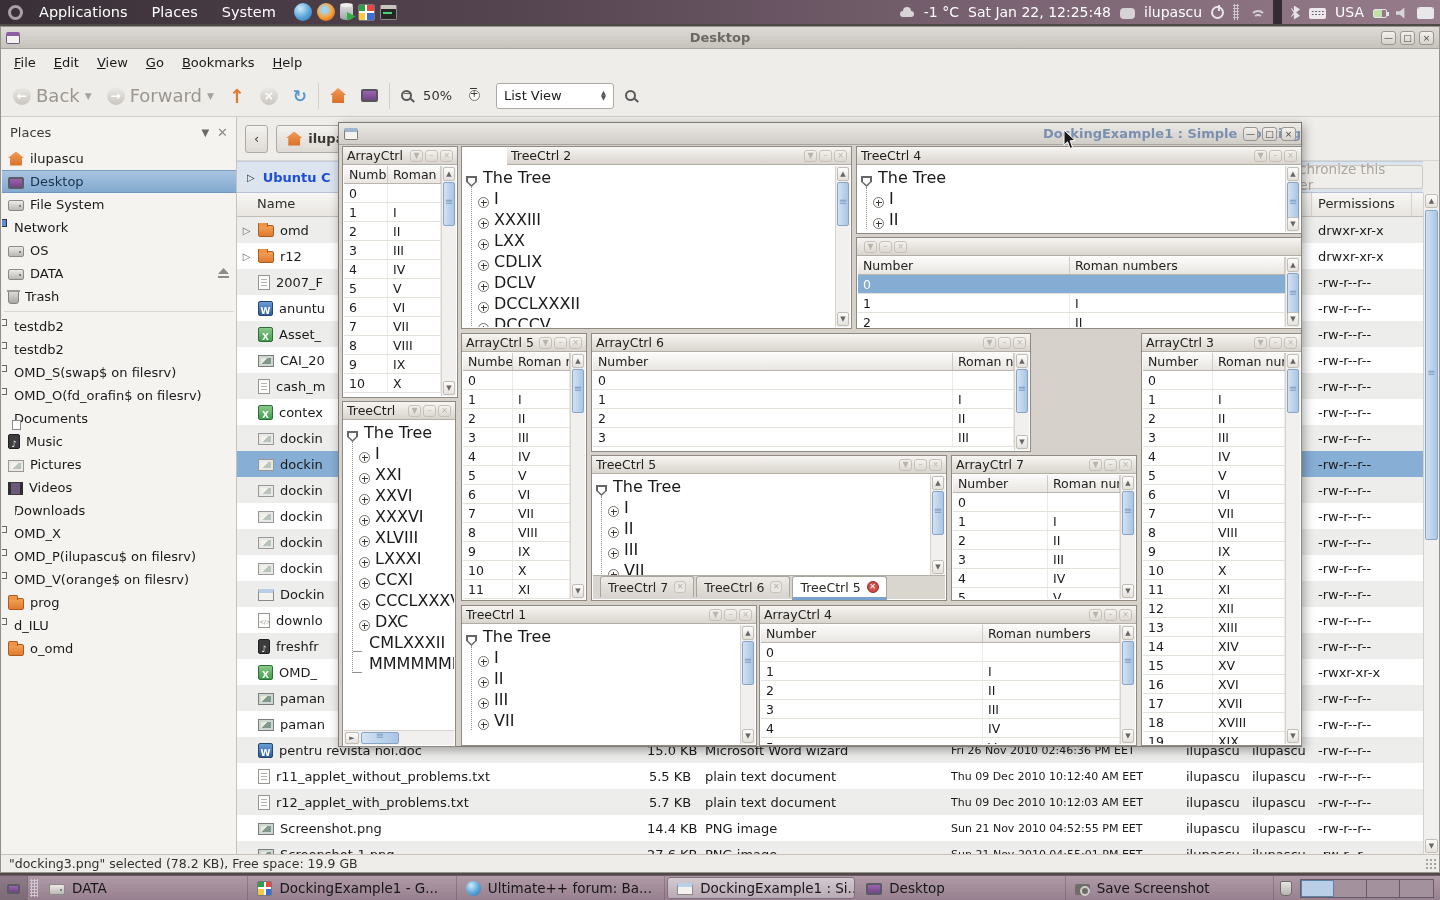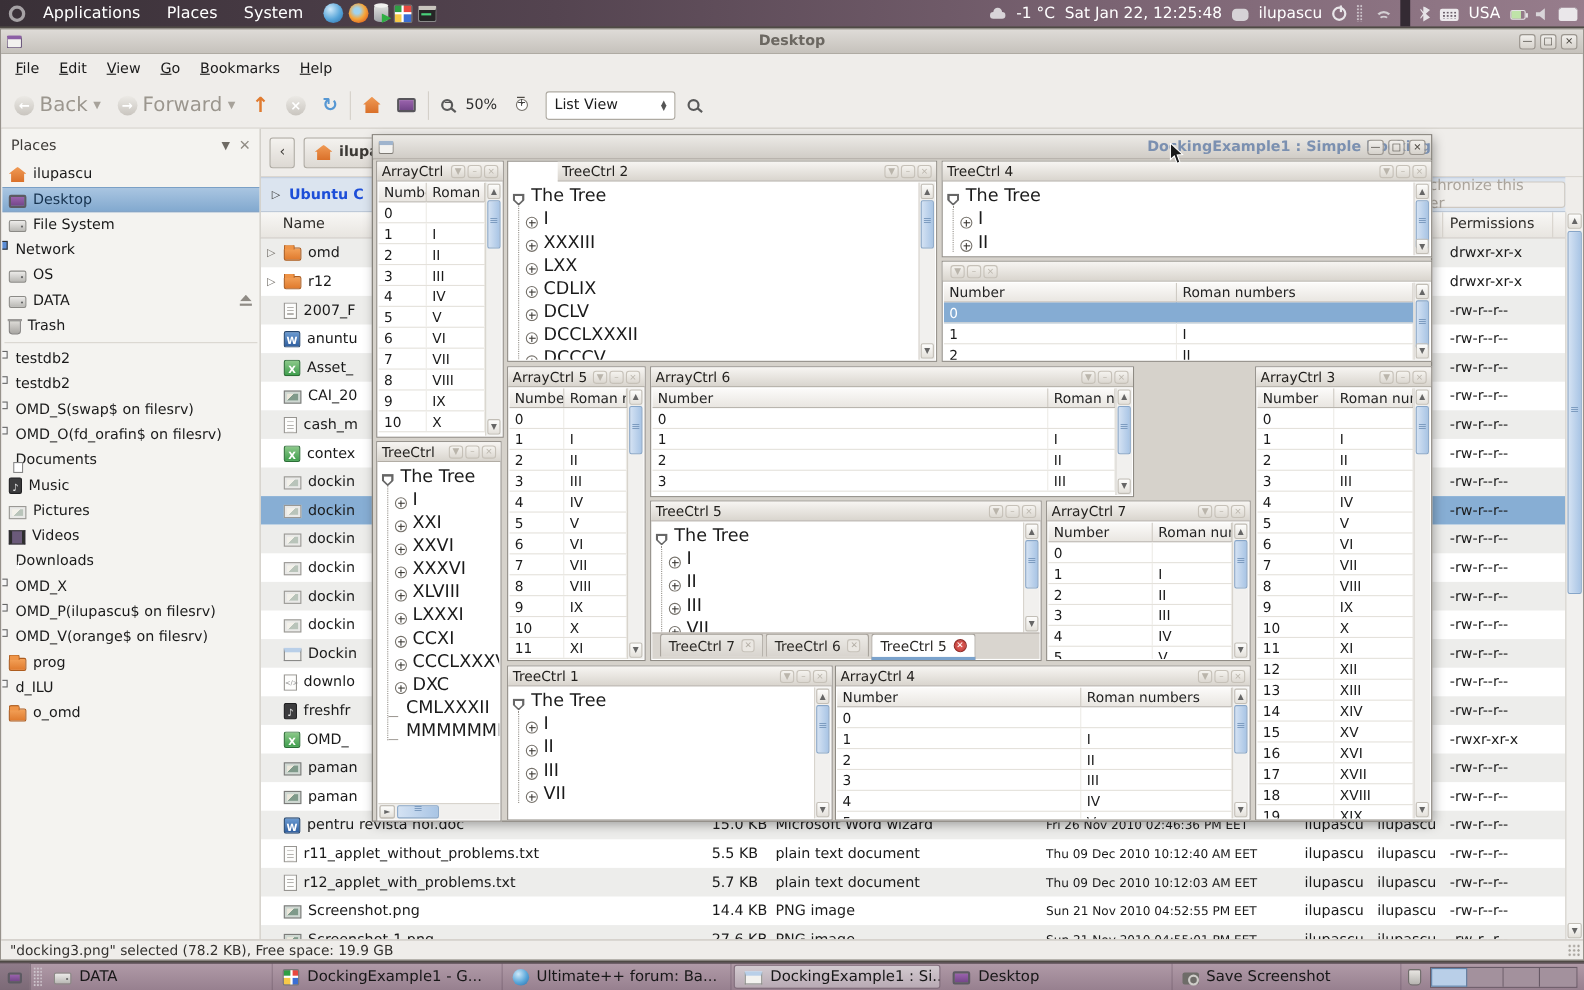--- a/index.html
+++ b/index.html
@@ -137,21 +137,21 @@
      background:linear-gradient(#f8f7f5,#e8e5e0);border-bottom:1px solid #c3bfb8}
   .hc{border-right:1px solid #d7d3cc;padding:3px 6px;color:#2e2c29;overflow:hidden;white-space:nowrap}
   .hc.first{padding-left:20px}
   #listbody{position:absolute;left:0;top:100px;right:16px;bottom:0;overflow:hidden;background:#fff}
   .frow{display:grid;grid-template-columns:404px 58px 246px 235px 66px 66px 100px;height:26px;align-items:center;white-space:nowrap}
   .frow.even{background:#ededeb}
   .frow.fsel{background:#87aed4}
   .fc{padding:0 6px;overflow:hidden}
   .fc-name{display:flex;align-items:center;gap:6px;padding-left:4px}
   .fexp{width:11px;flex:none;color:#6e6a64;font-size:10px;text-align:center}
-  .fc-size{text-align:left}
+  .fc-size{text-align:center}
   .fc-date{font-size:11px}
   #vscroll{position:absolute;right:0;top:76px;bottom:0;width:16px;background:#f1f0ee;border-left:1px solid #d5d1ca}
   .sarrow{position:absolute;left:1px;right:1px;height:14px;background:linear-gradient(#fdfdfc,#e4e1db);border:1px solid #c2beb6;
      color:#666;font-size:7px;text-align:center;line-height:12px;border-radius:2px}
   .sthumb{position:absolute;left:1px;right:1px;border:1px solid #86a5c8;border-radius:2px;background:linear-gradient(90deg,#d4e2f3,#a9c5e5)}
   .sthumb::after{content:"≡";position:absolute;left:0;right:0;top:50%;margin-top:-8px;text-align:center;color:#7d9cc0;font-size:10px}
   #statusbar{position:absolute;left:0;bottom:0;width:1438px;height:18px;background:#efedea;border-top:1px solid #c6c1ba;
      display:flex;align-items:center;padding:0 8px;font-size:12.5px;color:#33312e}
   #rgrip{position:absolute;right:2px;bottom:2px;width:12px;height:12px;
      background-image:radial-gradient(#a8a49d 1px,transparent 1.2px);background-size:4px 4px}

